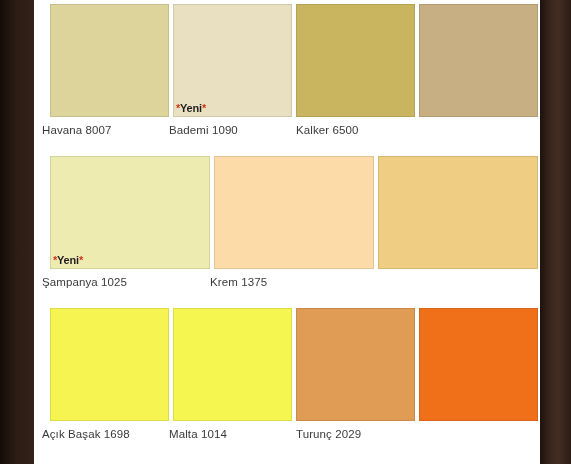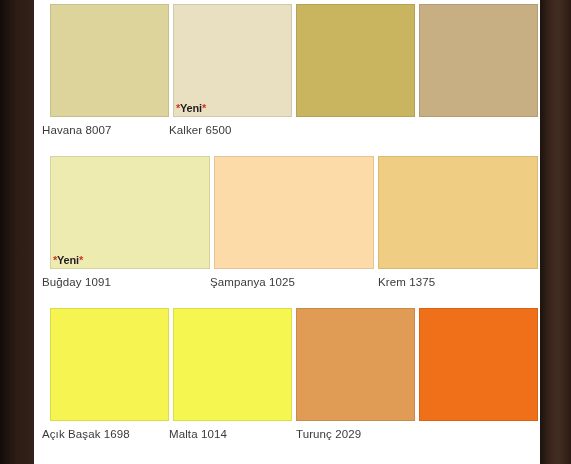--- a/index.html
+++ b/index.html
@@ -139,36 +139,36 @@
       <div class="swatch-strip">
         <div class="swatch w4" style="background-color: rgb(221, 212, 156);"></div>
         <div class="swatch w4" style="background-color: rgb(232, 224, 192);">
           <span class="yeni"><span class="star">*</span><span>Yeni</span><span class="star">*</span></span>
         </div>
         <div class="swatch w4" style="background-color: rgb(201, 181, 96);"></div>
         <div class="swatch w4" style="background-color: rgb(199, 175, 131);"></div>
       </div>
       <div class="label-strip">
         <div class="label w4">Havana 8007</div>
+        <div class="label w4">Bademi 1090</div>
         <div class="label w4">Kalker 6500</div>
       </div>
     </div>
 
     <div class="row-gap"></div>
 
     <div class="row">
       <div class="swatch-strip">
         <div class="swatch w3" style="background-color: rgb(237, 235, 175);">
           <span class="yeni"><span class="star">*</span><span>Yeni</span><span class="star">*</span></span>
         </div>
         <div class="swatch w3" style="background-color: rgb(252, 219, 168);"></div>
         <div class="swatch w3" style="background-color: rgb(239, 206, 131);"></div>
       </div>
       <div class="label-strip">
-        <div class="label w3">Buğday 1091</div>
         <div class="label w3">Şampanya 1025</div>
         <div class="label w3">Krem 1375</div>
       </div>
     </div>
 
     <div class="row-gap"></div>
 
     <div class="row">
       <div class="swatch-strip">
         <div class="swatch w4" style="background-color: rgb(245, 244, 81);"></div>

